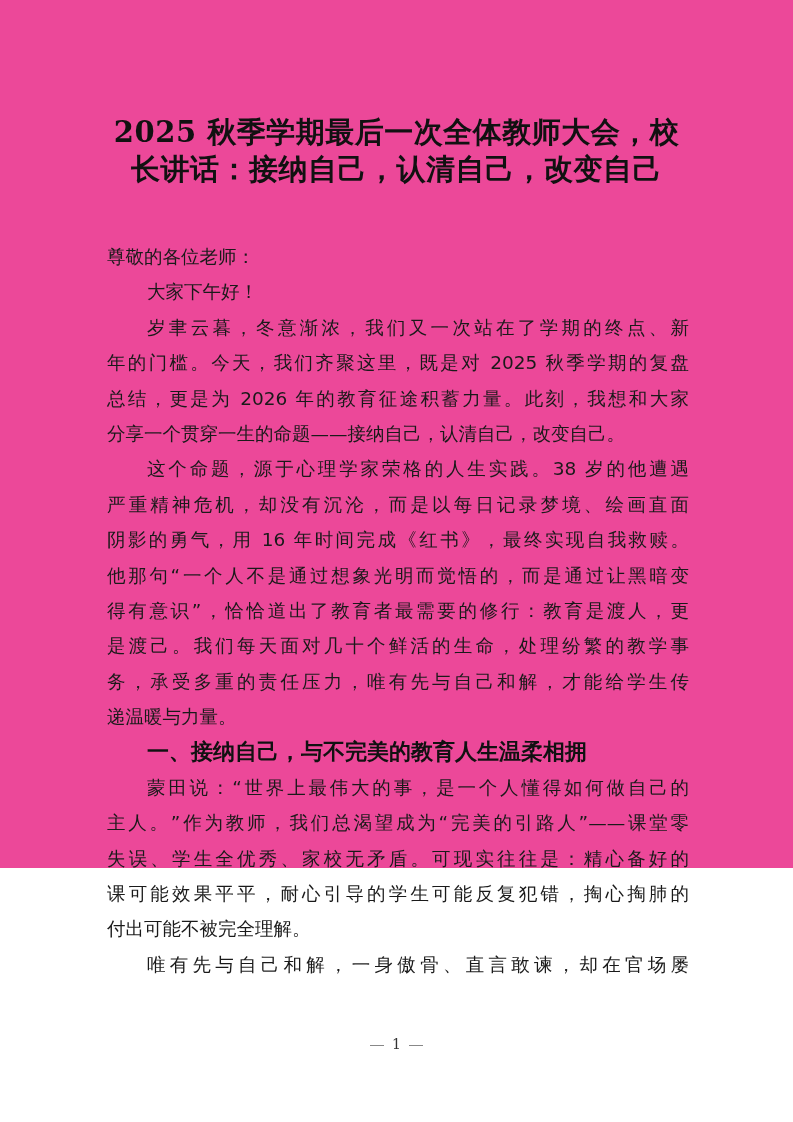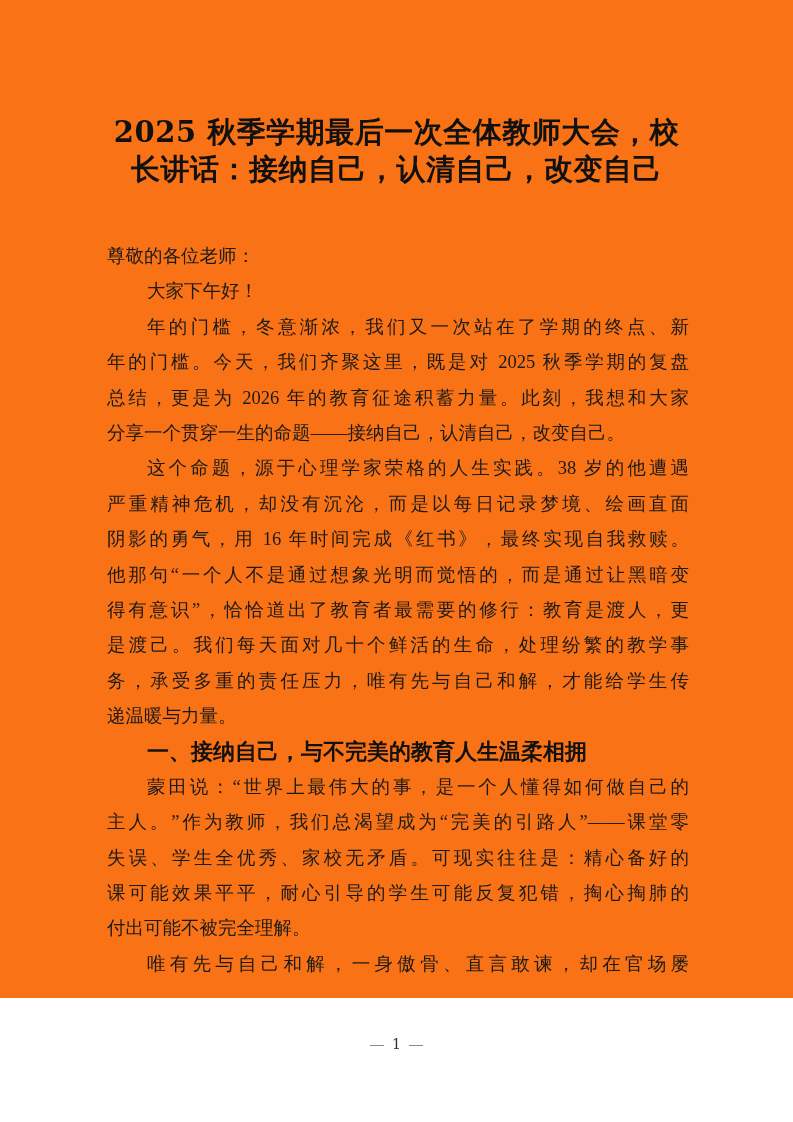--- a/index.html
+++ b/index.html
@@ -11,22 +11,22 @@
       width: 793px;
       height: 1122px;
       position: relative;
       overflow: hidden;
       color: #111111;
     }
     .page {
       position: absolute;
       left: 0; top: 0;
       width: 793px;
-      height: 998px;
-      background: #f97316;
+      height: 868px;
+      background: #ec4899;
     }
     .title {
       position: absolute;
       left: 100px;
       top: 114px;
       width: 593px;
       text-align: center;
       font-family: "DejaVu Serif", "Liberation Serif", serif;
       font-weight: bold;
       font-size: 29px;
@@ -46,21 +46,20 @@
       line-height: 35.4px;
       color: #1a1a1a;
     }
     .line-row {
       display: block;
       white-space: nowrap;
       text-align: justify;
       text-align-last: justify;
       height: 35.4px;
       overflow: visible;
-      font-family: Liberation Serif, serif;
     }
     .line-row.last { text-align-last: left; }
     .line-row.indent { padding-left: 40px; }
     .line-row.heading {
       font-weight: bold;
       font-family: "DejaVu Sans", "Liberation Sans", sans-serif;
       font-size: 22px;
       color: #111111;
       text-align-last: left;
     }
@@ -88,21 +87,21 @@
 
 <div class="page">
   <h1 class="title">
     <span class="line">2025 秋季学期最后一次全体教师大会，校</span>
     <span class="line">长讲话：接纳自己，认清自己，改变自己</span>
   </h1>
 
   <div class="body" id="body-lines">
       <span class="line-row last">尊敬的各位老师：</span>
       <span class="line-row indent last">大家下午好！</span>
-      <span class="line-row indent">年的门槛，冬意渐浓，我们又一次站在了学期的终点、新</span>
+      <span class="line-row indent">岁聿云暮，冬意渐浓，我们又一次站在了学期的终点、新</span>
       <span class="line-row">年的门槛。今天，我们齐聚这里，既是对 2025 秋季学期的复盘</span>
       <span class="line-row">总结，更是为 2026 年的教育征途积蓄力量。此刻，我想和大家</span>
       <span class="line-row last">分享一个贯穿一生的命题——接纳自己，认清自己，改变自己。</span>
       <span class="line-row indent">这个命题，源于心理学家荣格的人生实践。38 岁的他遭遇</span>
       <span class="line-row">严重精神危机，却没有沉沦，而是以每日记录梦境、绘画直面</span>
       <span class="line-row">阴影的勇气，用 16 年时间完成《红书》，最终实现自我救赎。</span>
       <span class="line-row">他那句“一个人不是通过想象光明而觉悟的，而是通过让黑暗变</span>
       <span class="line-row">得有意识”，恰恰道出了教育者最需要的修行：教育是渡人，更</span>
       <span class="line-row">是渡己。我们每天面对几十个鲜活的生命，处理纷繁的教学事</span>
       <span class="line-row">务，承受多重的责任压力，唯有先与自己和解，才能给学生传</span>

